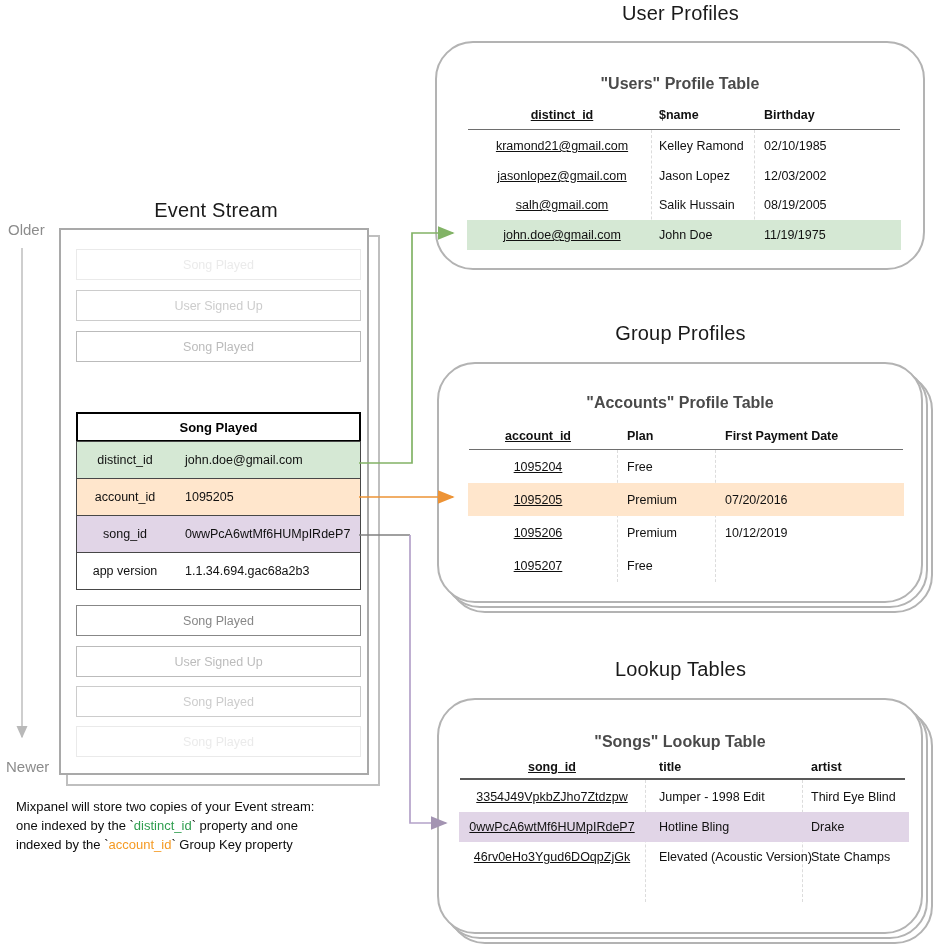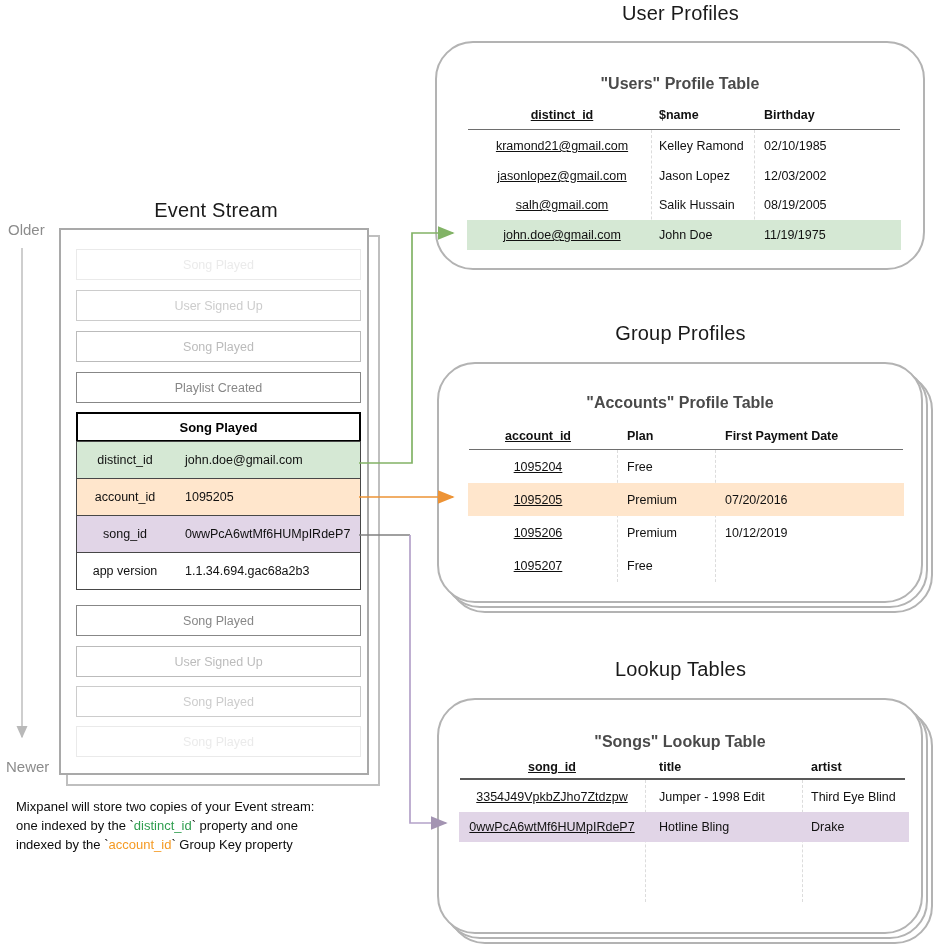--- a/index.html
+++ b/index.html
@@ -80,23 +80,20 @@
   <div class="stream-box">
     <div class="ev op-a" style="top:19px;">
         <span>Song Played</span>
       </div>
     <div class="ev op-b" style="top:60px;">
         <span>User Signed Up</span>
       </div>
     <div class="ev op-c" style="top:101px;">
         <span>Song Played</span>
       </div>
-    <div class="ev op-d" style="top:142px;">
-        <span>Playlist Created</span>
-      </div>
 
     <div class="ev-exp-header">
         <span>Song Played</span>
       </div>
     <div class="props">
       <div class="prop hl-green">
         <span class="k">distinct_id</span>
         <span class="v">john.doe@gmail.com</span>
       </div>
       <div class="prop hl-orange">
@@ -217,20 +214,25 @@
     <div class="trow" style="top:82px;">
       <span class="c c1 idcell">3354J49VpkbZJho7Ztdzpw</span>
       <span class="c c2">Jumper - 1998 Edit</span>
       <span class="c c3">Third Eye Blind</span>
     </div>
     <div class="trow" style="top:112px;">
       <span class="c c1 idcell">0wwPcA6wtMf6HUMpIRdeP7</span>
       <span class="c c2">Hotline Bling</span>
       <span class="c c3">Drake</span>
     </div>
+    <div class="trow" style="top:142px;">
+      <span class="c c1 idcell">46rv0eHo3Ygud6DOqpZjGk</span>
+      <span class="c c2">Elevated (Acoustic Version)</span>
+      <span class="c c3">State Champs</span>
+    </div>
   </div>
 
   <svg class="overlay" width="941" height="951" viewBox="0 0 941 951">
     <defs>
       <marker id="arr-green" markerWidth="10" markerHeight="8" refX="9" refY="4" orient="auto">
           <path d="M0,0 L10,4 L0,8 Z" fill="#82b366"></path>
         </marker>
       <marker id="arr-orange" markerWidth="10" markerHeight="8" refX="9" refY="4" orient="auto">
           <path d="M0,0 L10,4 L0,8 Z" fill="#ed9335"></path>
         </marker>

